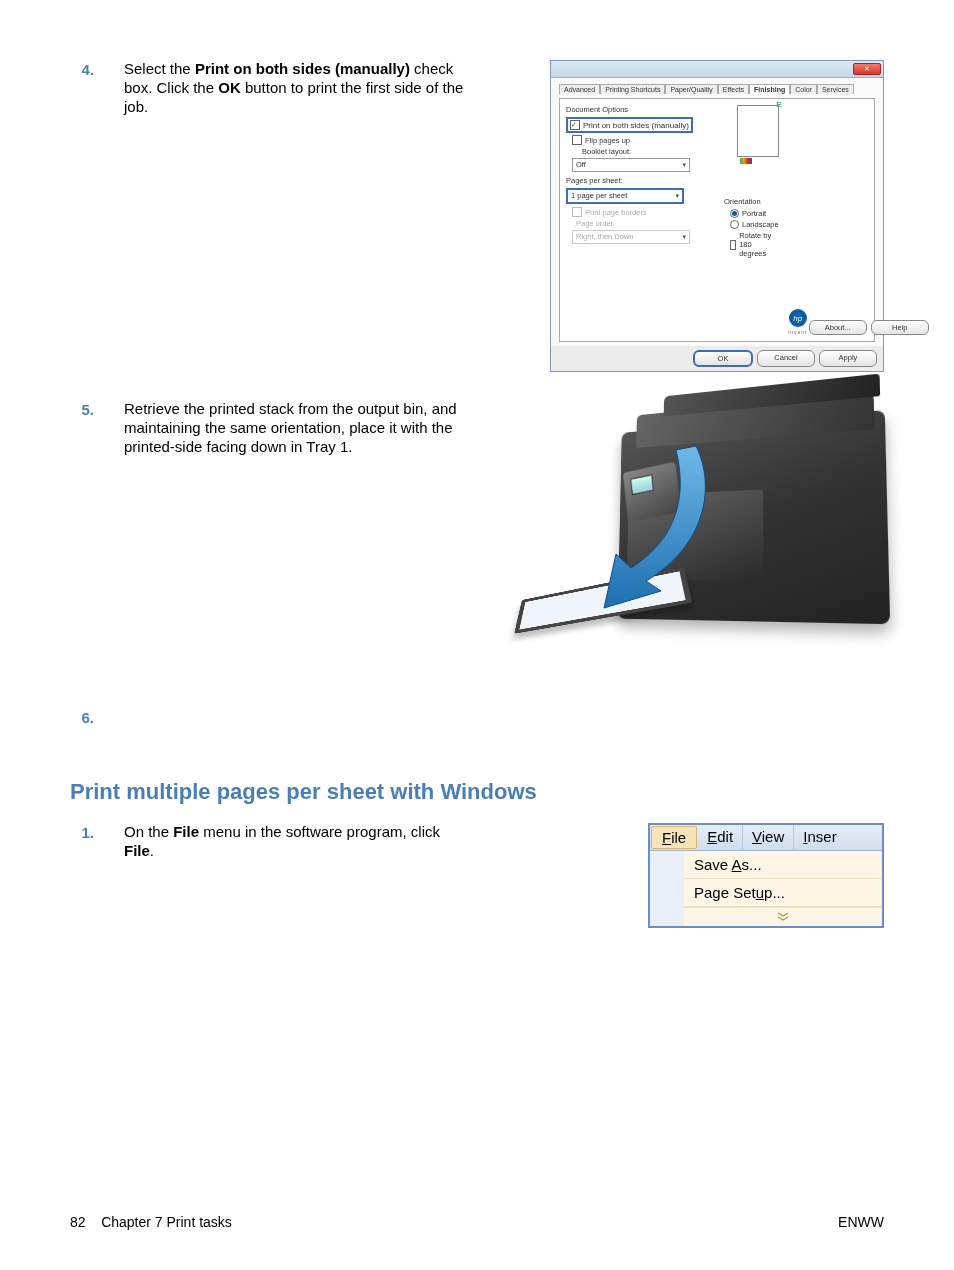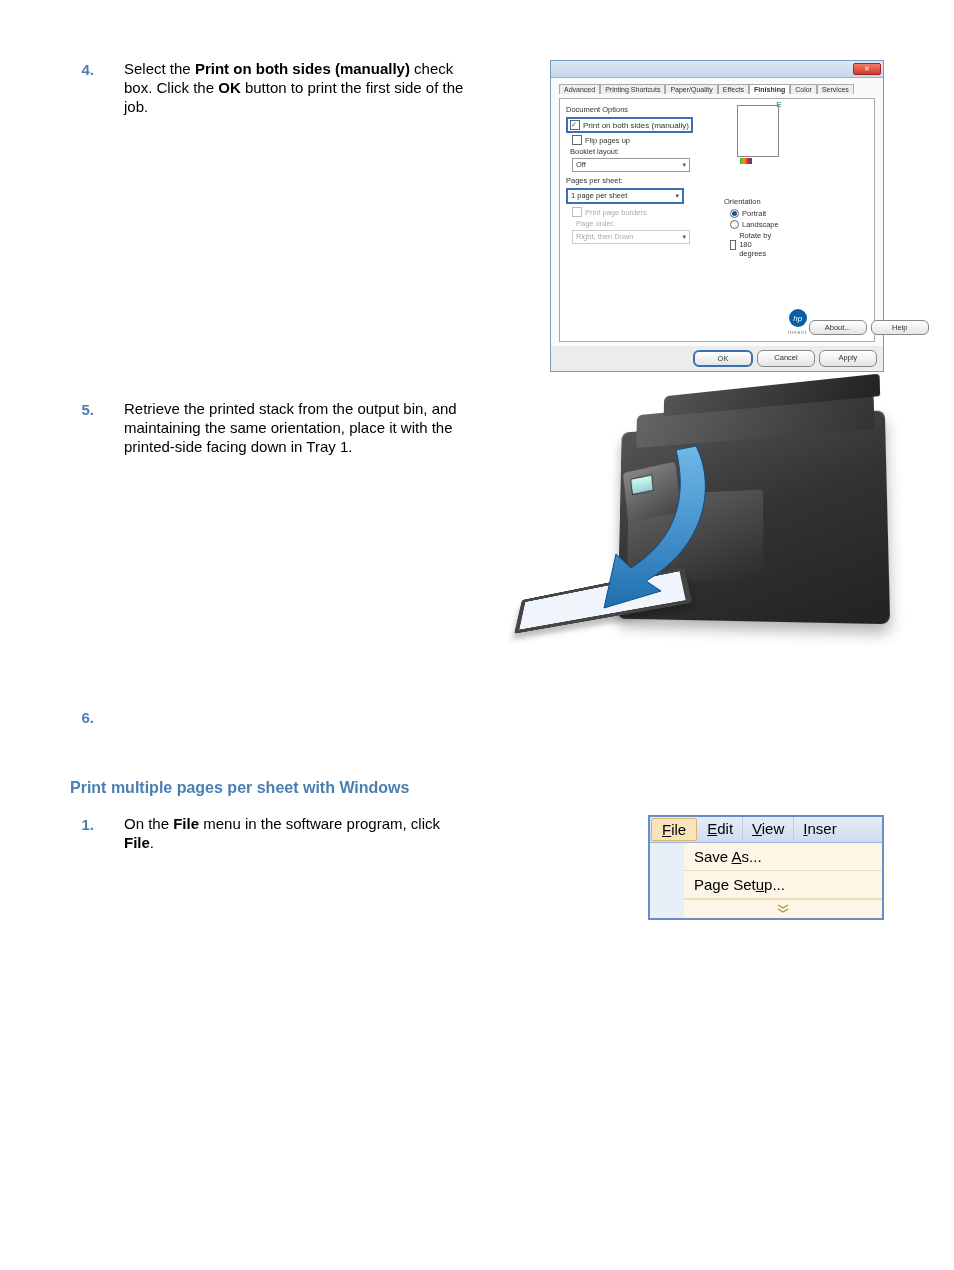--- a/index.html
+++ b/index.html
@@ -38,21 +38,21 @@
     line-height: 1.25;
   }
   .step-text b { font-weight: bold; }
   .step-figure {
     flex: 1;
     display: flex;
     justify-content: flex-end;
   }
   .section-heading {
     color: #4a7fb3;
-    font-size: 16px;
+    font-size: 22px;
     font-weight: bold;
     margin: 53px 0 18px 0;
   }
   .link-like { color: #4a7fb3; }
   .footer {
     position: absolute;
     bottom: 40px;
     left: 70px;
     right: 70px;
     display: flex;
@@ -345,21 +345,21 @@
               <div class="col-left">
                 <div class="grp-label">Document Options</div>
                 <div class="highlight">
                   <span class="box checked"></span>
                   <span>Print on both sides (manually)</span>
                 </div>
                 <div class="chk">
                   <span class="box"></span>
                   <span>Flip pages up</span>
                 </div>
-                <div class="chk" style="margin-left:4px">Booklet layout:</div>
+                <div class="chk" style="margin-left:16px">Booklet layout:</div>
                 <div class="combo">
                   <span>Off</span>
                   <span class="combo-arrow">▾</span>
                 </div>
                 <div class="grp-label" style="margin-top:4px;margin-left:0">Pages per sheet:</div>
                 <div class="combo hl" style="margin-left:0">
                   <span>1 page per sheet</span>
                   <span class="combo-arrow">▾</span>
                 </div>
                 <div class="chk disabled">
@@ -474,14 +474,21 @@
           <div class="expandrow">
             <svg width="14" height="10" viewBox="0 0 14 10">
                 <path d="M2 1 L7 4 L12 1 M2 5 L7 8 L12 5" stroke="#b89249" stroke-width="1.4" fill="none"></path>
               </svg>
           </div>
         </div>
       </div>
     </div>
   </div>
 
+  <div class="footer">
+    <div>
+      <span>82</span>&nbsp;&nbsp;&nbsp;
+      <span>Chapter 7   Print tasks</span>
+    </div>
+    <div>ENWW</div>
+  </div>
 
 </div>
 
 </body></html>

